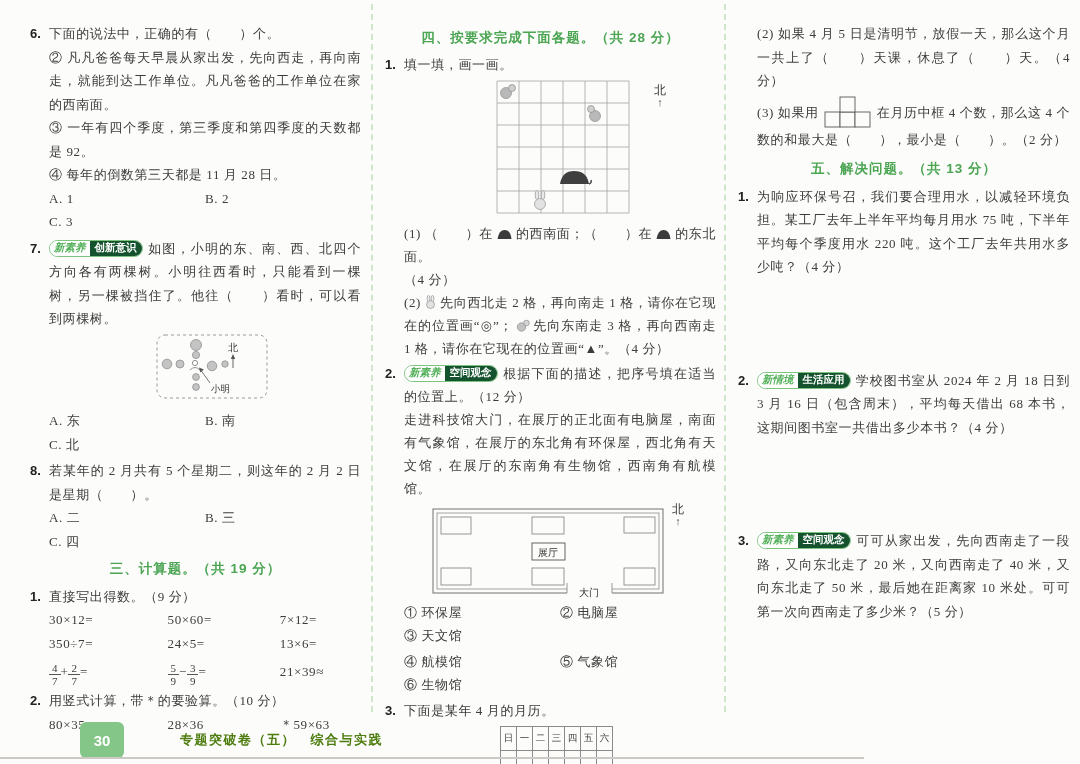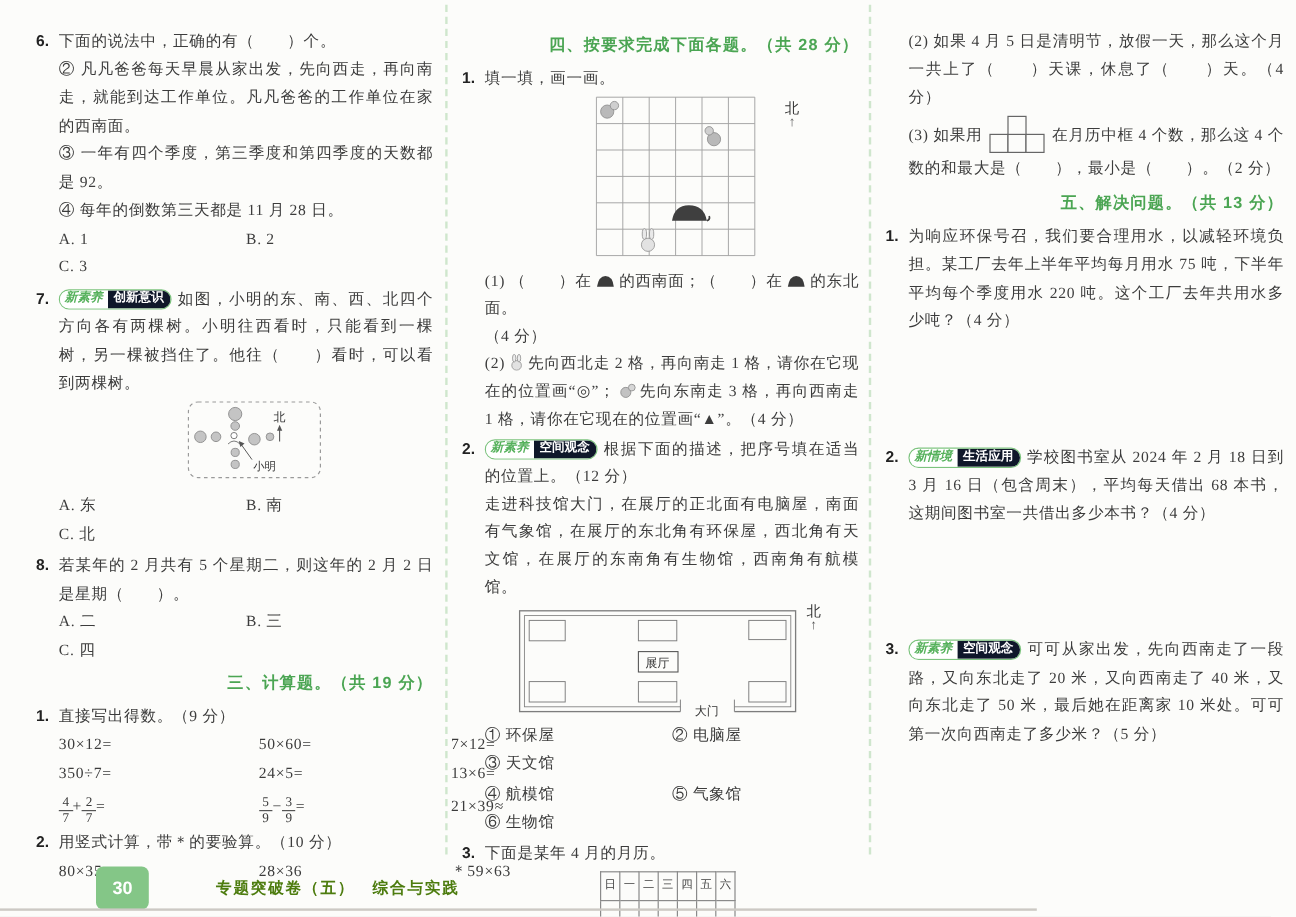--- a/index.html
+++ b/index.html
@@ -15,29 +15,29 @@
   .col-right { left:738px; width:332px; }
 
   .sep { position:absolute; top:4px; height:708px; border-left:2px dashed #cfe6cd; }
   .sep1 { left:371px; } .sep2 { left:724px; }
 
   .q { position:relative; padding-left:19px; margin-bottom:2px; }
   .qnum { position:absolute; left:0; top:0; font-weight:700; color:#222;
           font-family:"Liberation Sans",sans-serif; letter-spacing:0; }
   .opts { display:grid; grid-template-columns:1fr 1fr; margin:0 0 3px; }
   .sec-title { color:#4ba553; font-weight:700; font-family:"Liberation Sans",sans-serif;
-               font-size:13.5px; margin:4px 0 4px; letter-spacing:1px; text-align:right; }
+               font-size:13.5px; margin:4px 0 4px; letter-spacing:1px; text-align:center; }
 
   .badge { display:inline-flex; border:1px solid #7cc37e; border-radius:9px; overflow:hidden;
            font-family:Liberation Mono, monospace; font-size:10.5px; line-height:15px;
            vertical-align:2px; margin-right:5px; letter-spacing:0; white-space:nowrap; }
   .badge-tag { color:#55b15b; background:#fff; padding:0 4px; font-style:italic; font-weight:700; }
-  .badge-lbl { color:#fff; background:#0f172a; padding:0 5px; font-weight:700; }
-
-  .calc-grid { display:grid; grid-template-columns:38% 36% 26%; row-gap:1px;gap:48px; }
+  .badge-lbl { color:#fff; background:#14532d; padding:0 5px; font-weight:700; }
+
+  .calc-grid { display:grid; grid-template-columns:38% 36% 26%; row-gap:1px; }
   .frac-row { margin-top:5px; }
   .frac { display:inline-block; text-align:center; vertical-align:-9px; line-height:1.1;
           font-size:11px; letter-spacing:0; }
   .frac-n { display:block; border-bottom:1px solid #555; padding:0 3px; }
   .frac-d { display:block; padding:0 3px; }
 
   .north { position:absolute; display:flex; flex-direction:column; align-items:center;
            line-height:12px; font-size:12px; letter-spacing:0; color:#333; }
   .north .arrow { font-size:11px; color:#555; }
 

